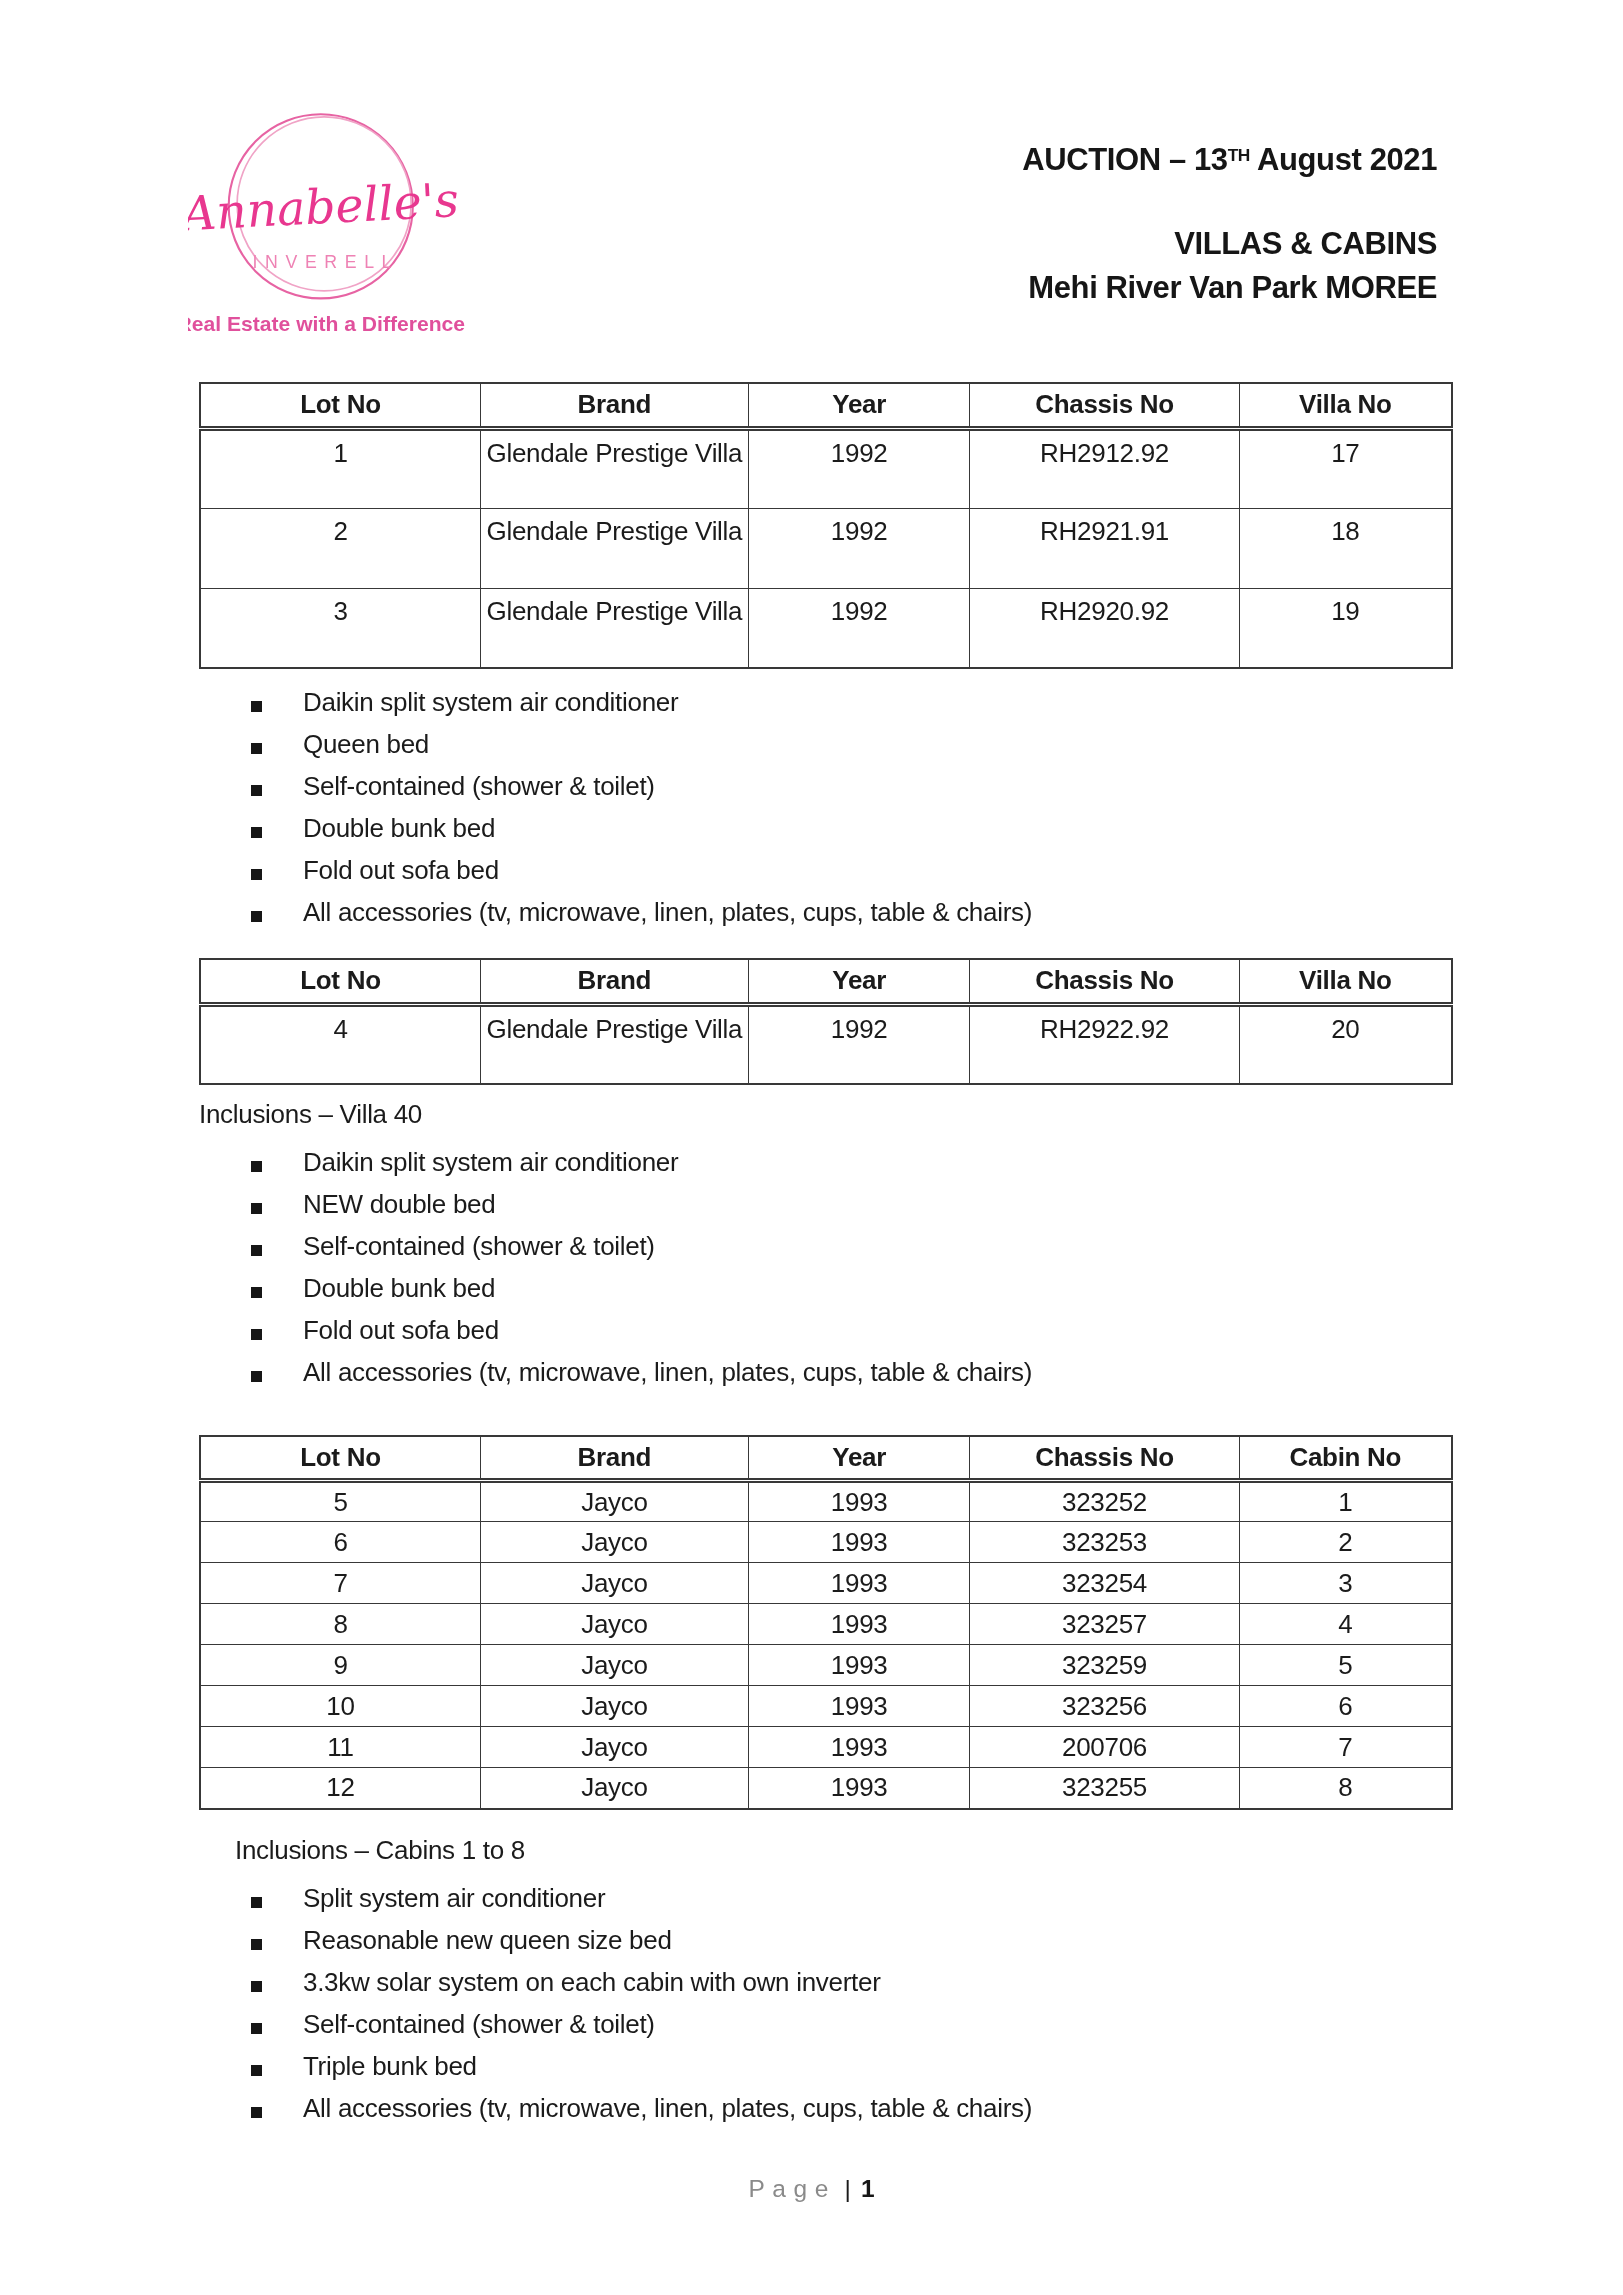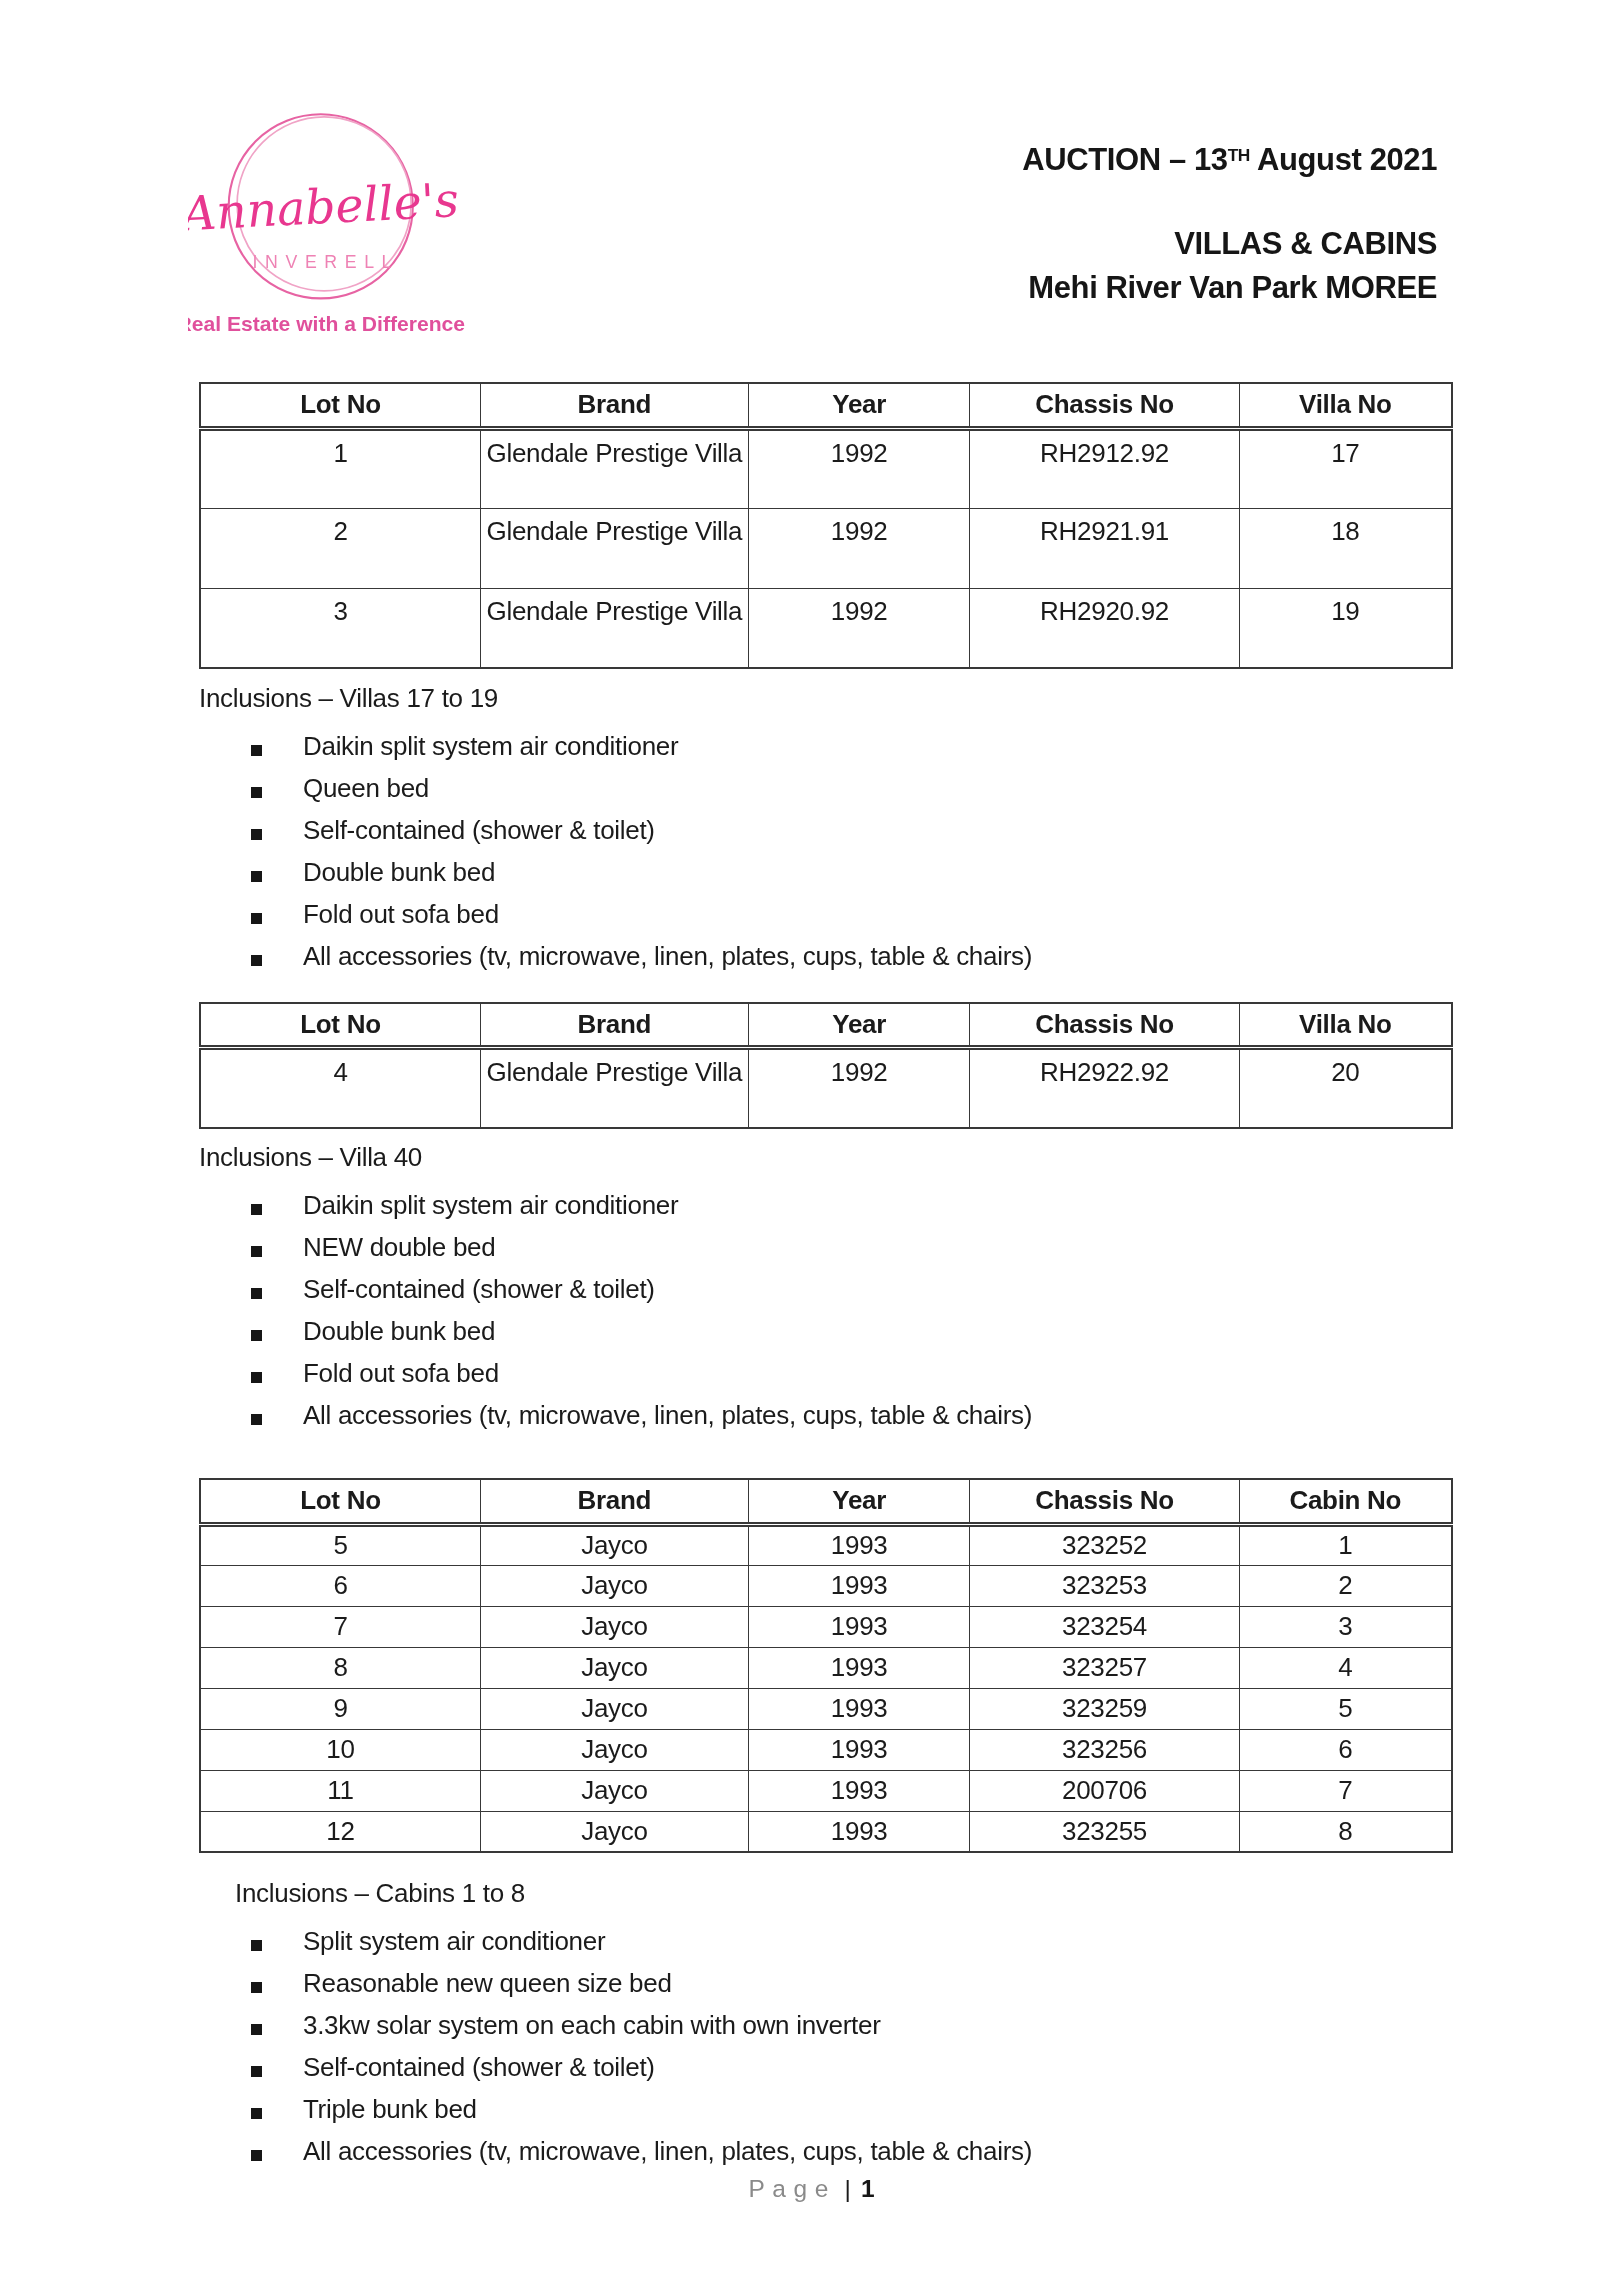--- a/index.html
+++ b/index.html
@@ -130,21 +130,20 @@
       <tr class="row-tall">
         <td>3</td>
         <td>Glendale Prestige Villa</td>
         <td>1992</td>
         <td>RH2920.92</td>
         <td>19</td>
       </tr>
     </tbody>
   </table>
 
-  <div class="inc-h">Inclusions – Villas 17 to 19</div>
   <ul class="inc">
     <li>
         <span class="sq"></span>
         <span class="itm">Daikin split system air conditioner</span>
       </li>
     <li>
         <span class="sq"></span>
         <span class="itm">Queen bed</span>
       </li>
     <li>

